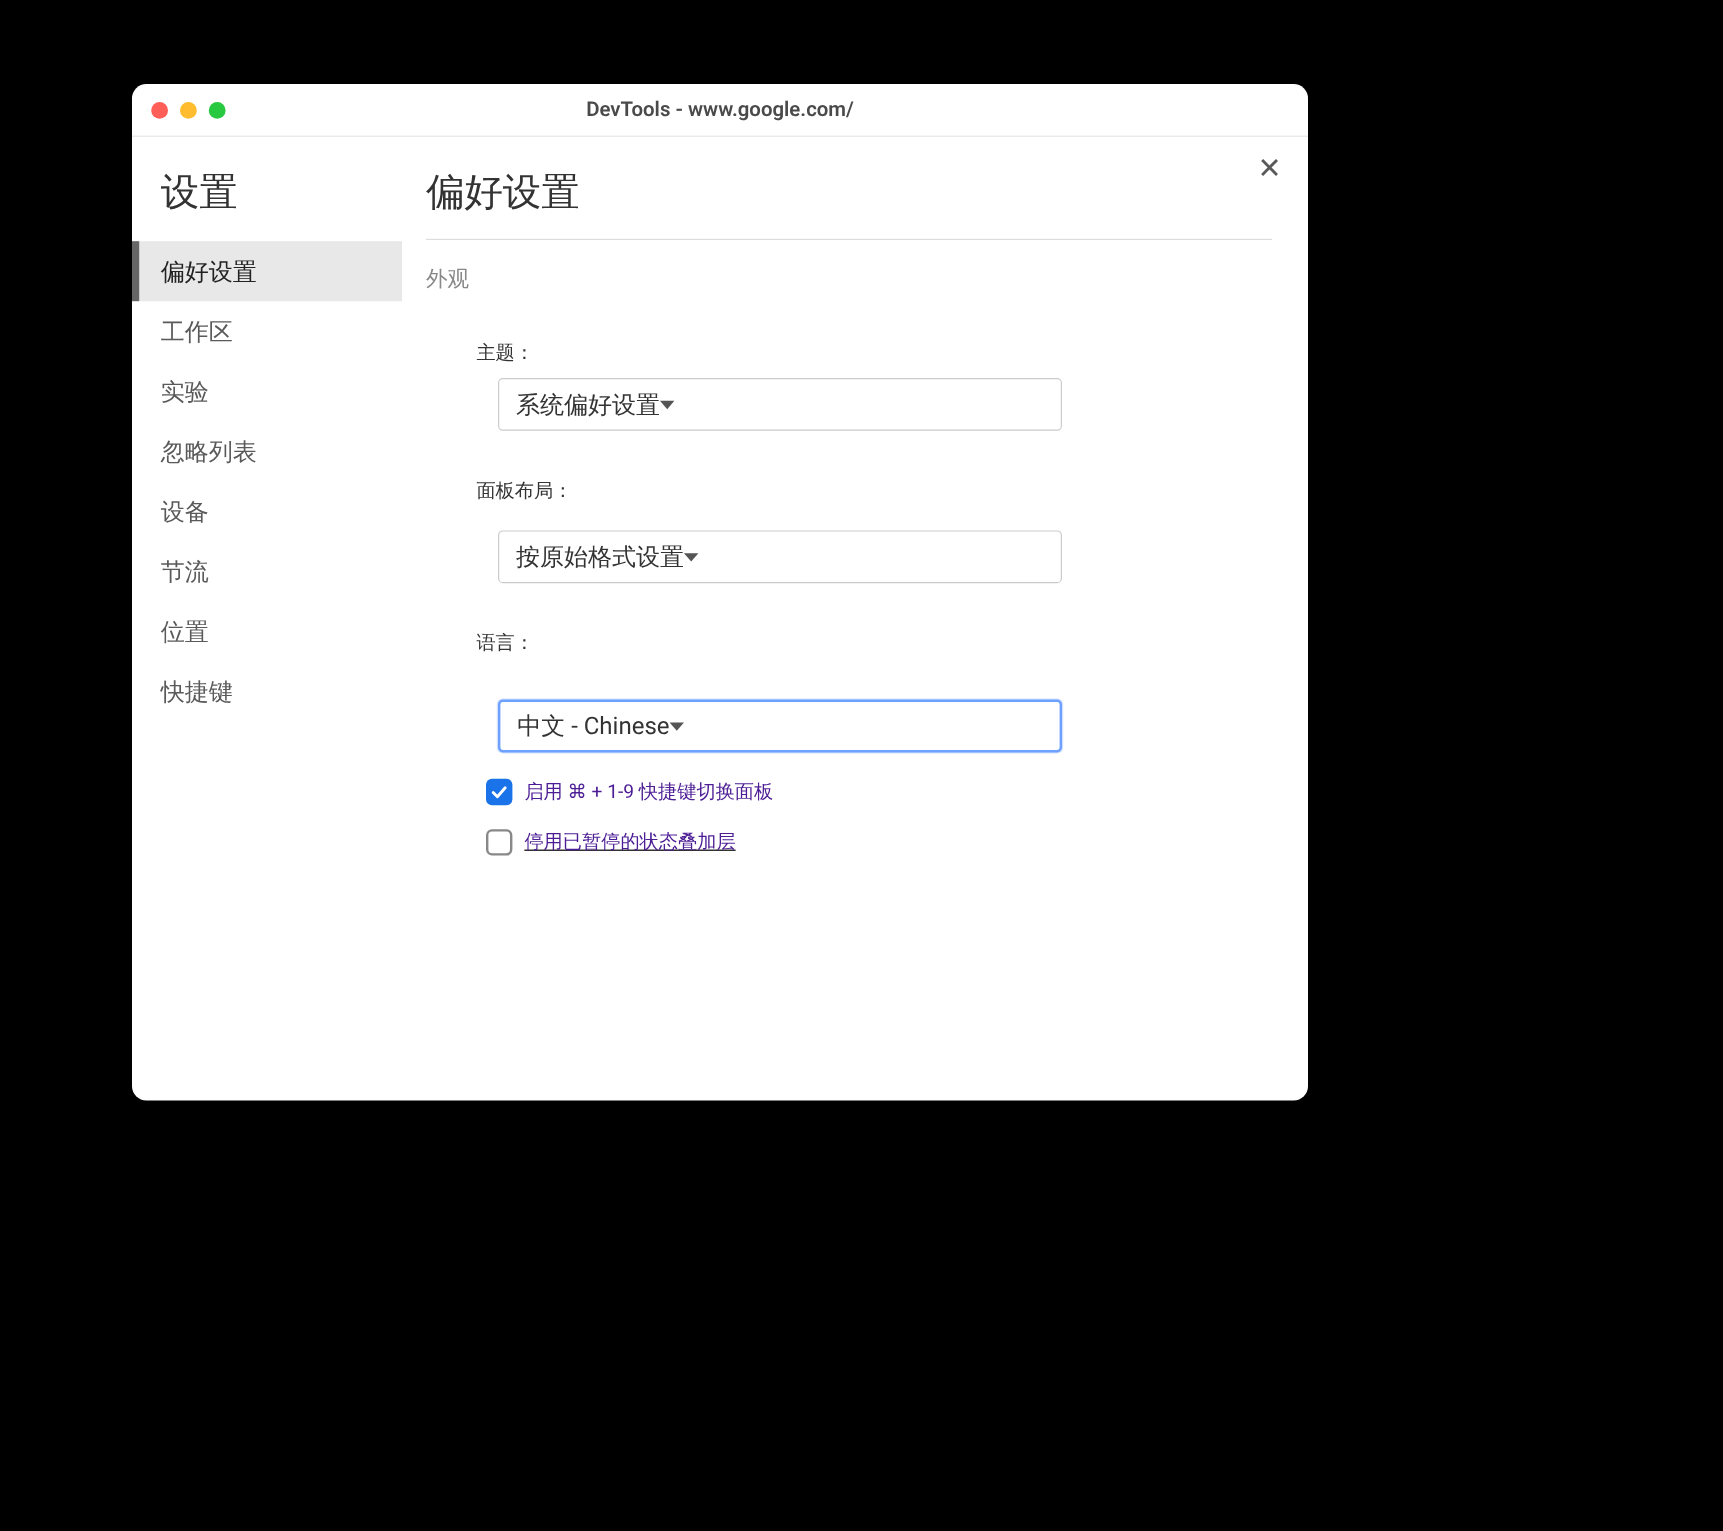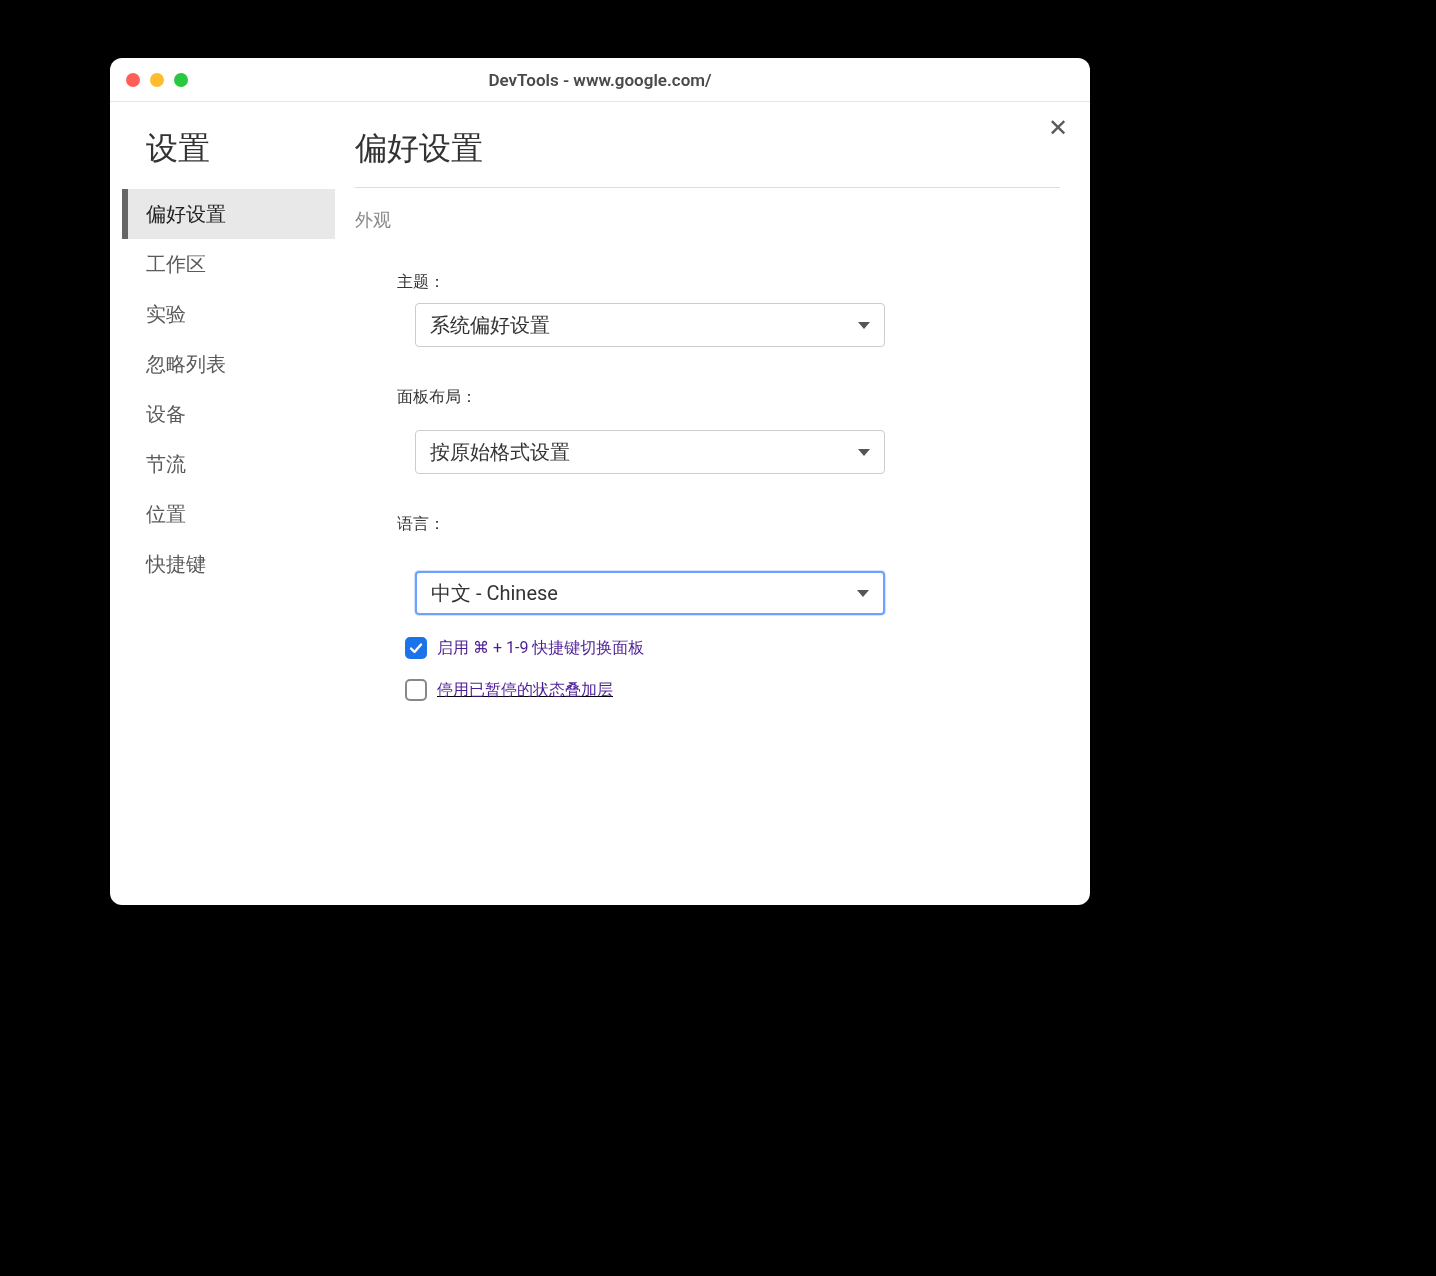--- a/index.html
+++ b/index.html
@@ -6,21 +6,21 @@
     body {
       background: #000;
       width: 1436px;
       height: 1276px;
       font-family: -apple-system, BlinkMacSystemFont, "Segoe UI", Roboto, "Helvetica Neue", Arial, sans-serif;
       overflow: hidden;
     }
     .window {
       position: absolute;
       left: 110px;
-      top: 58px;
+      top: 70px;
       width: 980px;
       height: 847px;
       background: #fff;
       border-radius: 12px;
       box-shadow: 0 25px 60px rgba(0,0,0,0.5);
       overflow: hidden;
       display: flex;
       flex-direction: column;
     }
     .titlebar {
@@ -64,21 +64,21 @@
       top: 14px;
       font-size: 24px;
       color: #5a5a5a;
       cursor: pointer;
       font-weight: 400;
       line-height: 1;
     }
     .sidebar {
       width: 225px;
       padding-top: 25px;
-      padding-left: 12px;
+      padding-left: 0;
     }
     .sidebar-title {
       font-size: 32px;
       font-weight: 400;
       color: #333;
       padding-left: 24px;
       margin-bottom: 18px;
     }
     .sidebar-item {
       padding: 12px 24px;
@@ -124,21 +124,21 @@
       margin-top: 40px;
     }
     .select {
       width: 470px;
       height: 44px;
       border: 1px solid #ccc;
       border-radius: 4px;
       background: #fff;
       display: flex;
       align-items: center;
-      justify-content: space-between;
+      justify-content: flex-start;
       padding: 0 14px;
       cursor: pointer;
       margin-left: 18px;
     }
     .select.focused {
       border: 2px solid #6ea0ff;
       box-shadow: 0 0 0 1px rgba(110,160,255,0.3);
       margin-top: 36px;
     }
     .select-value {

